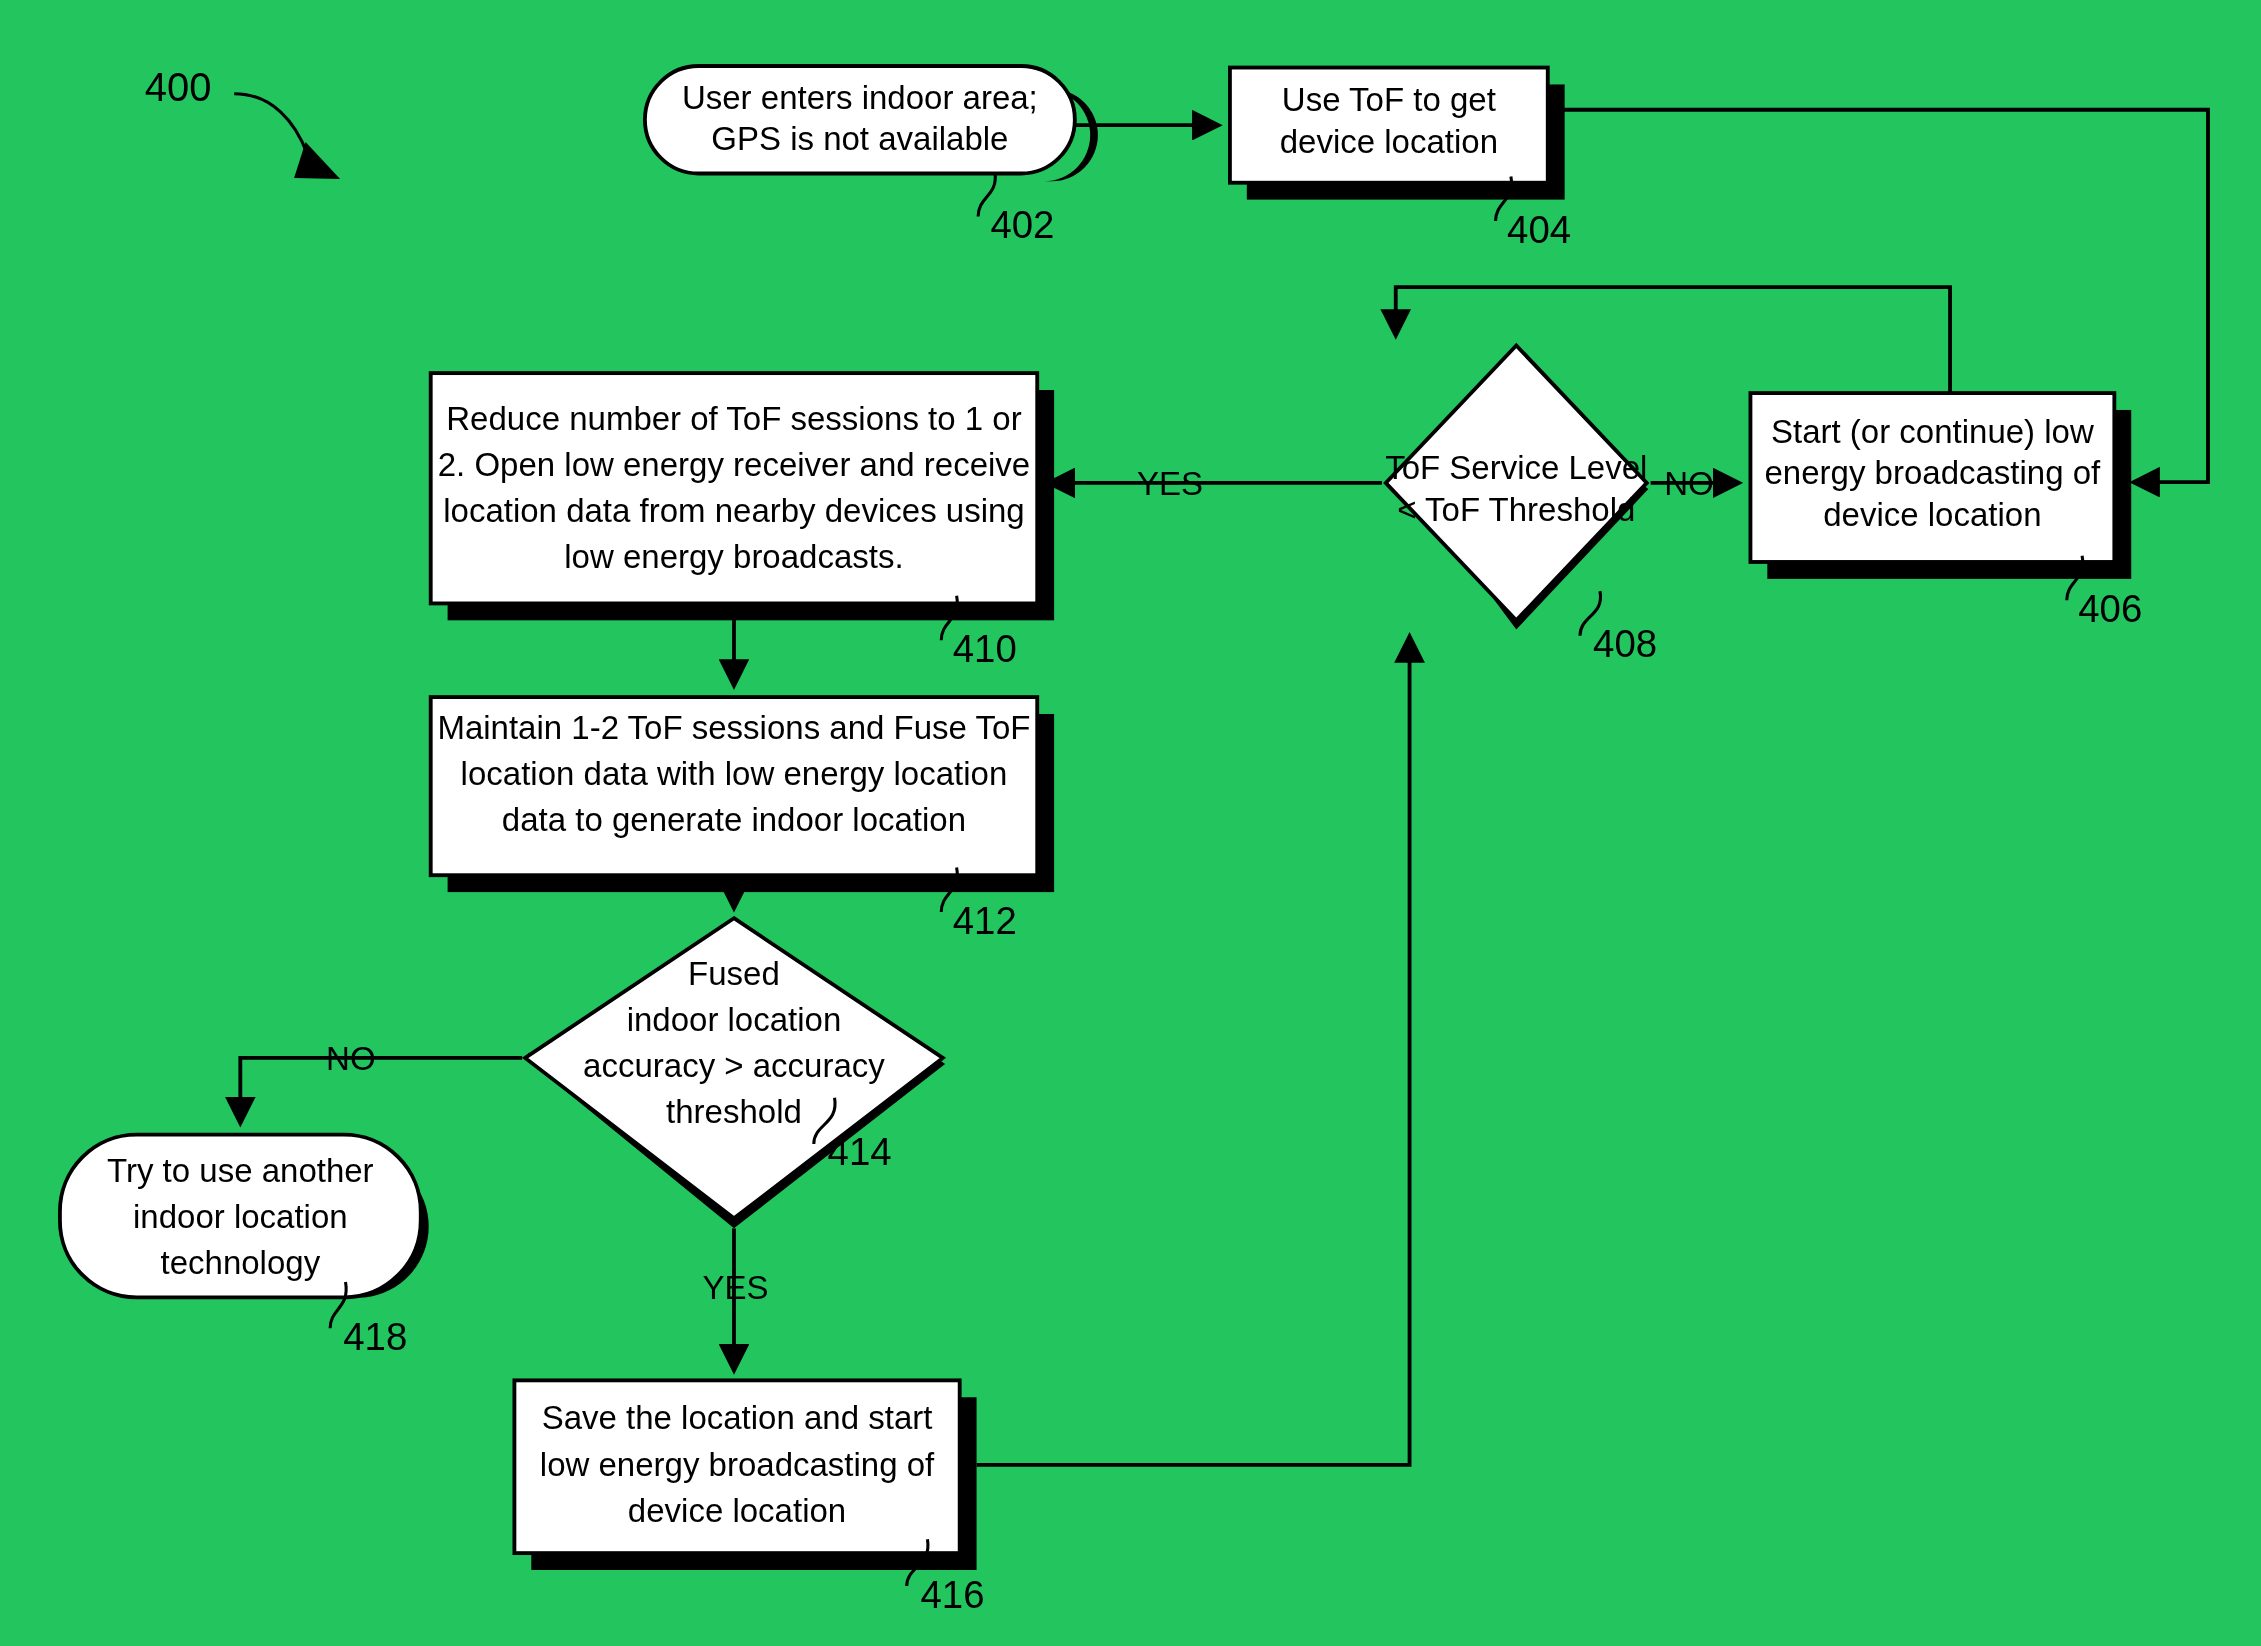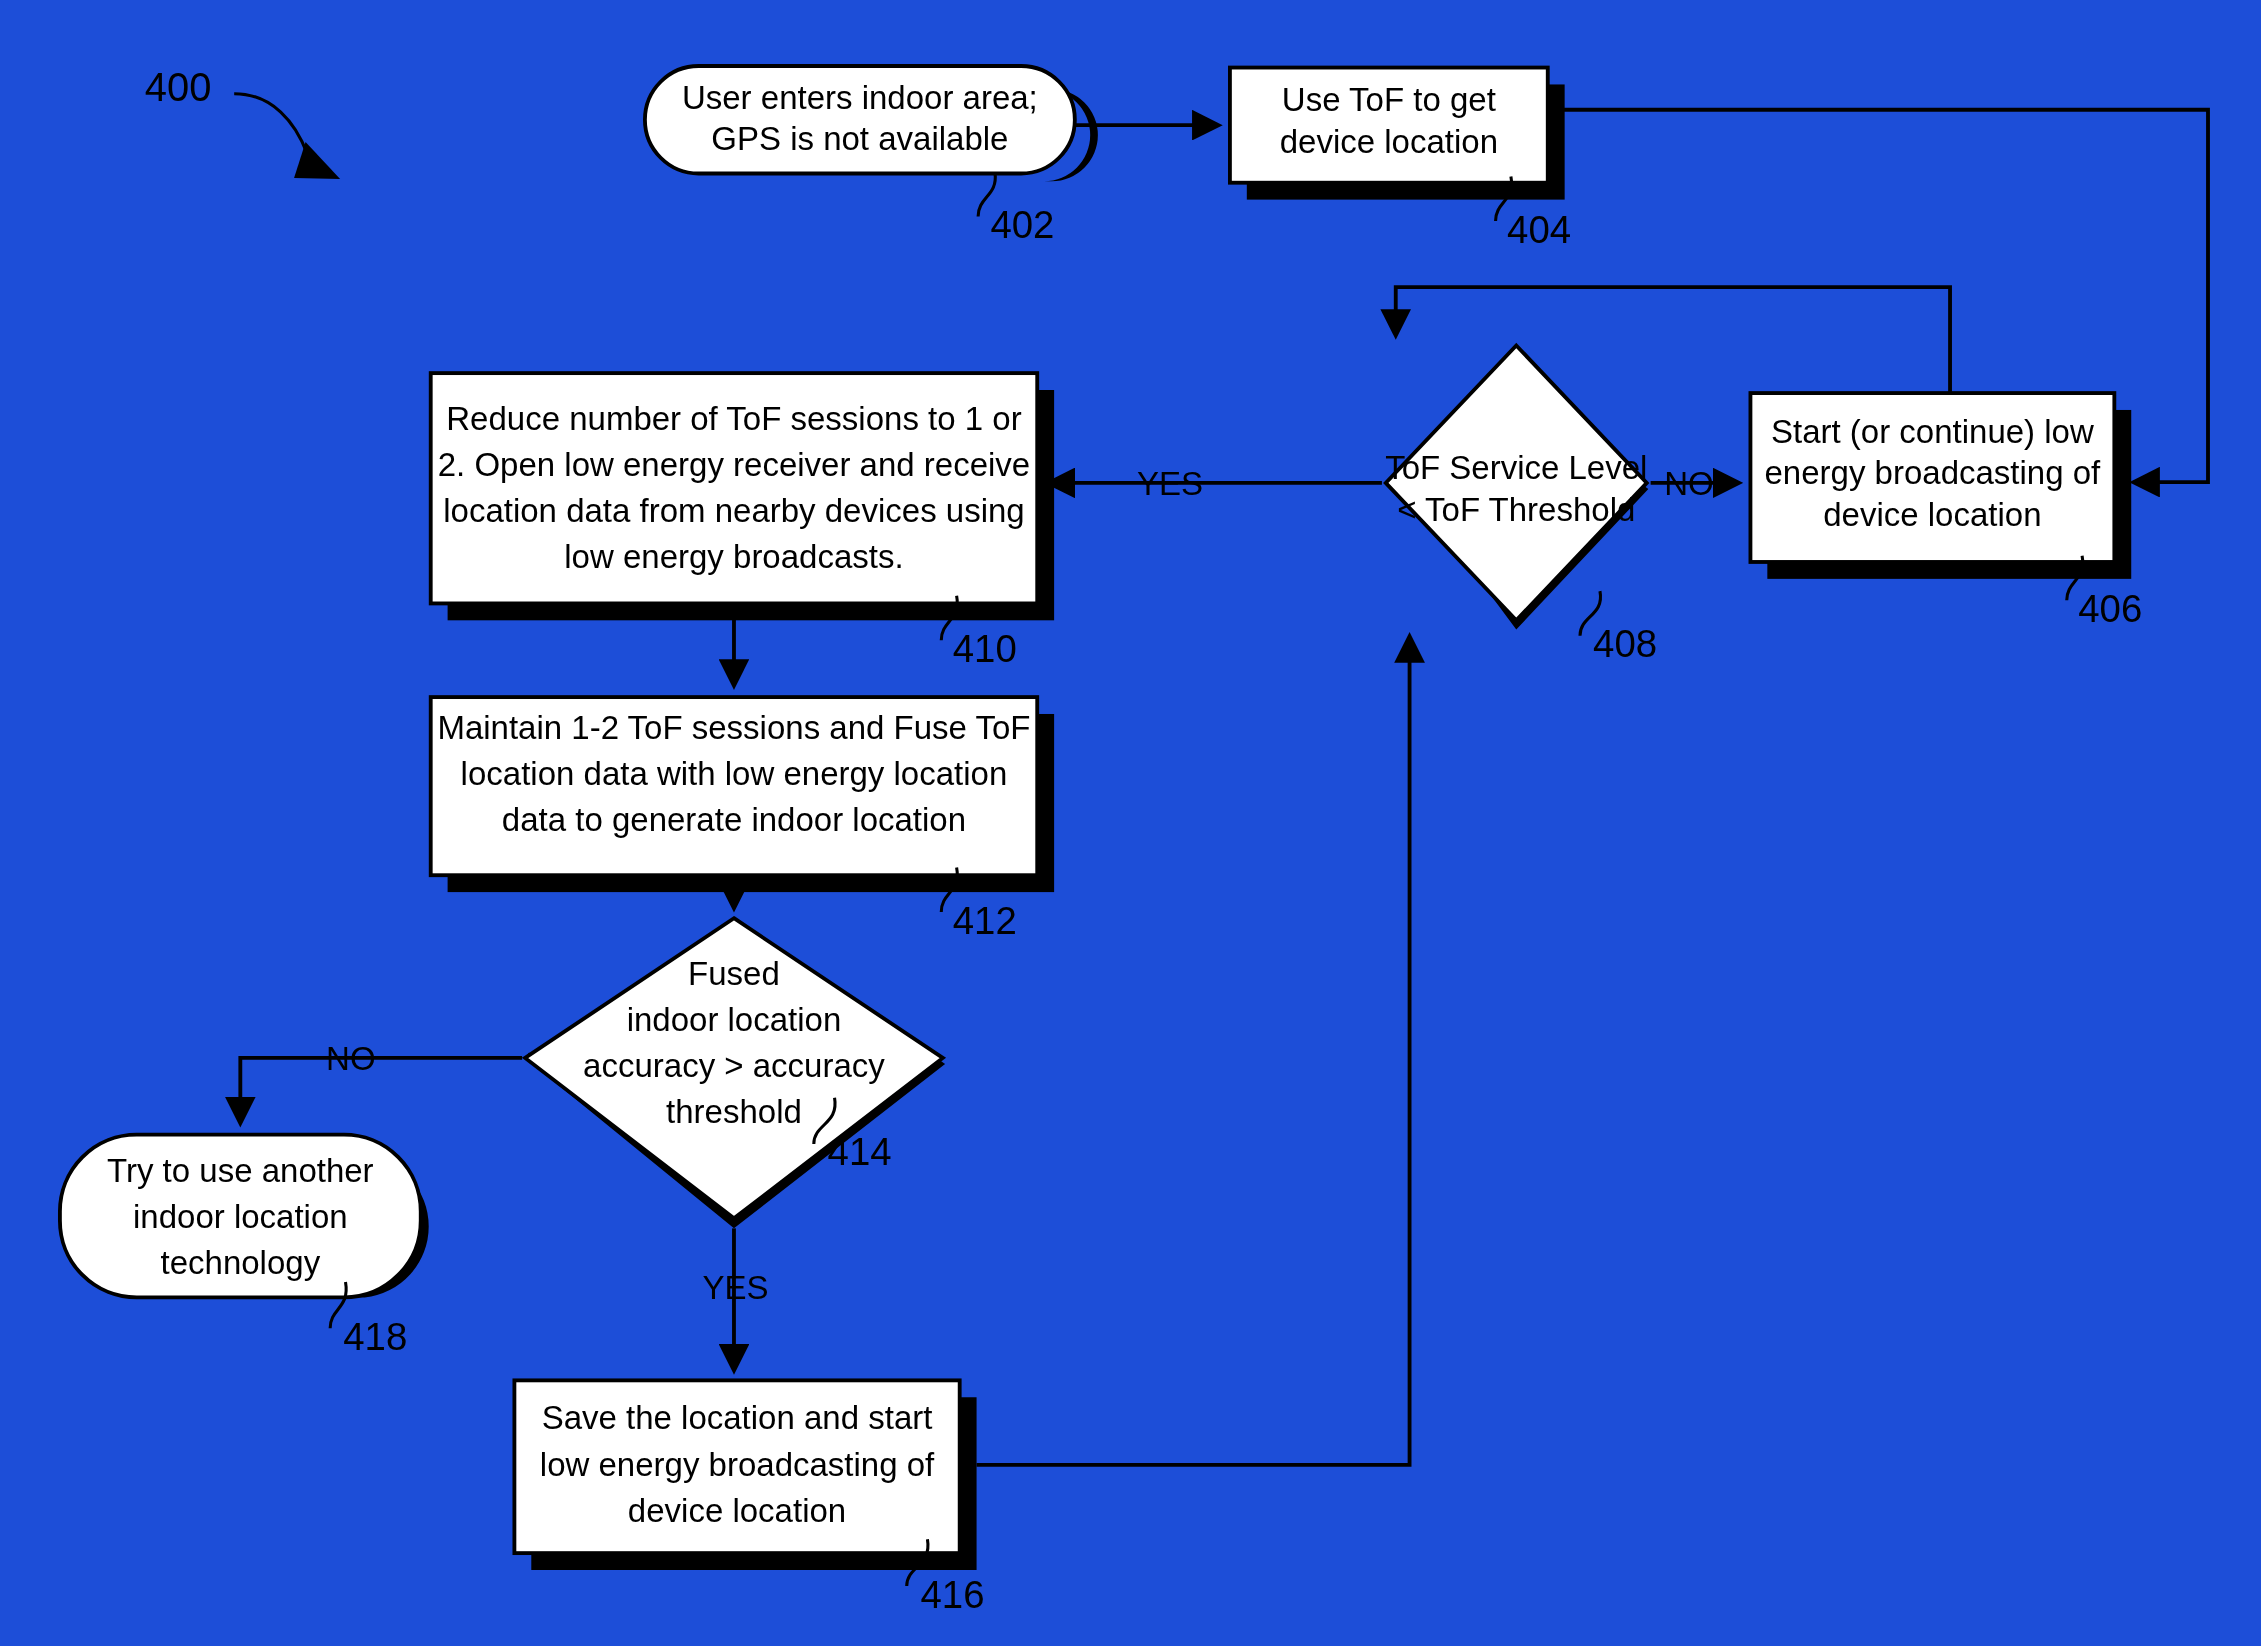--- a/index.html
+++ b/index.html
@@ -7,21 +7,21 @@
     padding: 0;
     background: #ffffff;
   }
   body {
     font-family: "Liberation Sans", sans-serif;
   }
   #canvas {
     position: relative;
     width: 2261px;
     height: 1646px;
-    background: #1d4ed8;
+    background: #22c55e;
     overflow: hidden;
   }
   svg#diagram {
     position: absolute;
     left: 0;
     top: 0;
     width: 2261px;
     height: 1646px;
   }
   .shape-stroke {

